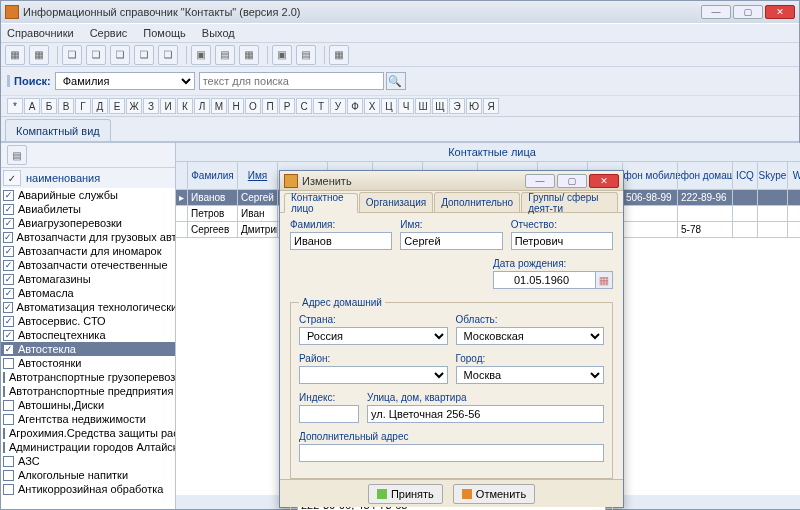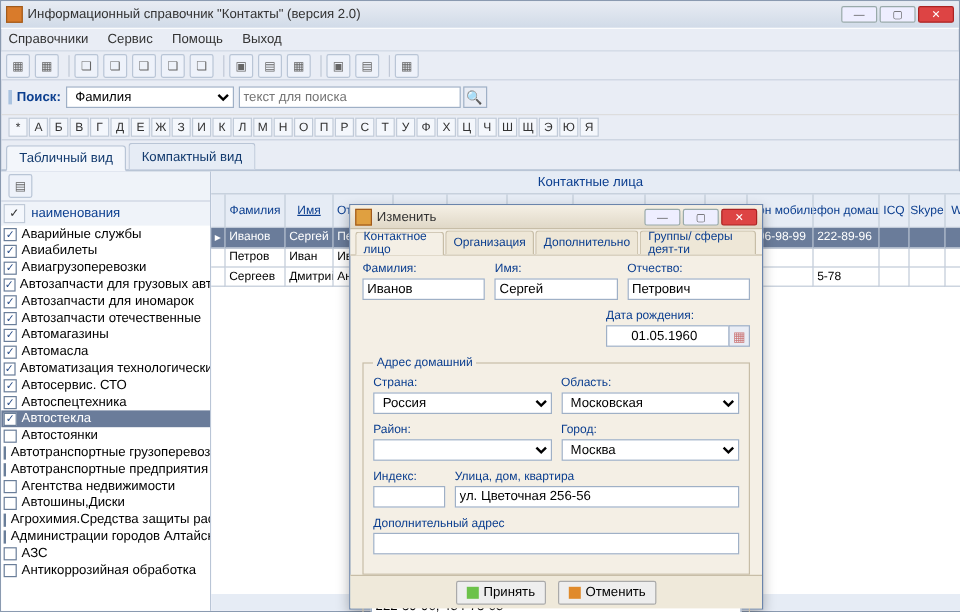--- a/index.html
+++ b/index.html
@@ -38,21 +38,21 @@
   .ghtitle{text-align:center;padding:3px;color:#0b3e8f;border-bottom:1px solid #c0cad8;}
   .ghrow,.grow{display:flex;}
   .gh,.gc{border-right:1px solid #c0cad8;border-bottom:1px solid #c0cad8;padding:2px 3px;overflow:hidden;white-space:nowrap;font-size:10px;}
   .gh{color:#0b3e8f;text-align:center;}
   .ghrow .gh{height:28px;display:flex;align-items:center;justify-content:center;line-height:1.2;}
   .grow.sel .gc{background:#d3dae7;color:#123;}
   .grow.sel.first .gc{background:#6a7c9a;color:#fff;}
   .gglyph{width:16px;display:flex;align-items:center;justify-content:center;color:#555;}
   .hscroll{position:absolute;left:0;right:0;bottom:0;height:14px;background:#e6ecf5;}
   
-  .dlg{position:absolute;left:291px;top:170px;width:345px;height:338px;border:1px solid #6a84ab;background:#f4efe5;box-shadow:0 4px 10px rgba(0,0,0,.3);}
+  .dlg{position:absolute;left:279px;top:170px;width:345px;height:338px;border:1px solid #6a84ab;background:#f4efe5;box-shadow:0 4px 10px rgba(0,0,0,.3);}
   .dlg .titlebar{height:20px;background:linear-gradient(#f5f0e5,#e0d8c7);border-bottom:1px solid #c7bda7;}
   .dlg .lbl{color:#333;}
   .dlgtabs{height:22px;display:flex;align-items:flex-end;padding:0 4px;background:#f4efe5;border-bottom:1px solid #c7bda7;}
   .dtab{height:20px;display:flex;align-items:center;padding:0 6px;color:#0b3e8f;border:1px solid #c7bda7;border-bottom:none;background:#eee7d7;margin-right:1px;border-radius:3px 3px 0 0;font-size:10px;}
   .dtab.active{background:#f4efe5;border-bottom:1px solid #f4efe5;margin-bottom:-1px;}
   .dbody{padding:6px 10px;}
   .frow{display:flex;gap:8px;margin-bottom:8px;}
   .fcol{display:flex;flex-direction:column;flex:1;}
   .flab{color:#0b3e8f;font-size:10px;margin-bottom:2px;}
   .dbody input,.dbody select{height:18px;width:100%;}
@@ -146,21 +146,20 @@
       <div class="abtn">Ц</div>
       <div class="abtn">Ч</div>
       <div class="abtn">Ш</div>
       <div class="abtn">Щ</div>
       <div class="abtn">Э</div>
       <div class="abtn">Ю</div>
       <div class="abtn">Я</div>
     </div>
 
   <div class="tabsrow">
-    <div class="tab active">Табличный вид</div>
     <div class="tab">Компактный вид</div>
   </div>
 
   <div class="body">
     <div class="sidebar">
       <div class="sbhead">
         <div class="tbtn">▤</div>
       </div>
       <div class="sbfilter">
         <div class="abtn" style="width:18px">✓</div>
@@ -222,37 +221,41 @@
           <div class="sbitem">
             <div class="chk"></div>
             <span>Автотранспортные грузоперевозки</span>
           </div>
           <div class="sbitem">
             <div class="chk"></div>
             <span>Автотранспортные предприятия</span>
           </div>
           <div class="sbitem">
             <div class="chk"></div>
+            <span>Автошины,Диски</span>
+          </div>
+          <div class="sbitem">
+            <div class="chk"></div>
             <span>Агентства недвижимости</span>
           </div>
           <div class="sbitem">
             <div class="chk"></div>
-            <span>Автошины,Диски</span>
-          </div>
-          <div class="sbitem">
-            <div class="chk"></div>
             <span>Агрохимия.Средства защиты раст</span>
           </div>
           <div class="sbitem">
             <div class="chk"></div>
             <span>Администрации городов Алтайског</span>
           </div>
           <div class="sbitem">
             <div class="chk"></div>
             <span>АЗС</span>
+          </div>
+          <div class="sbitem">
+            <div class="chk"></div>
+            <span>Алкогольные напитки</span>
           </div>
           <div class="sbitem">
             <div class="chk"></div>
             <span>Антикоррозийная обработка</span>
           </div>
         </div>
     </div>
 
     <div class="main">
       <div class="gridhead">

